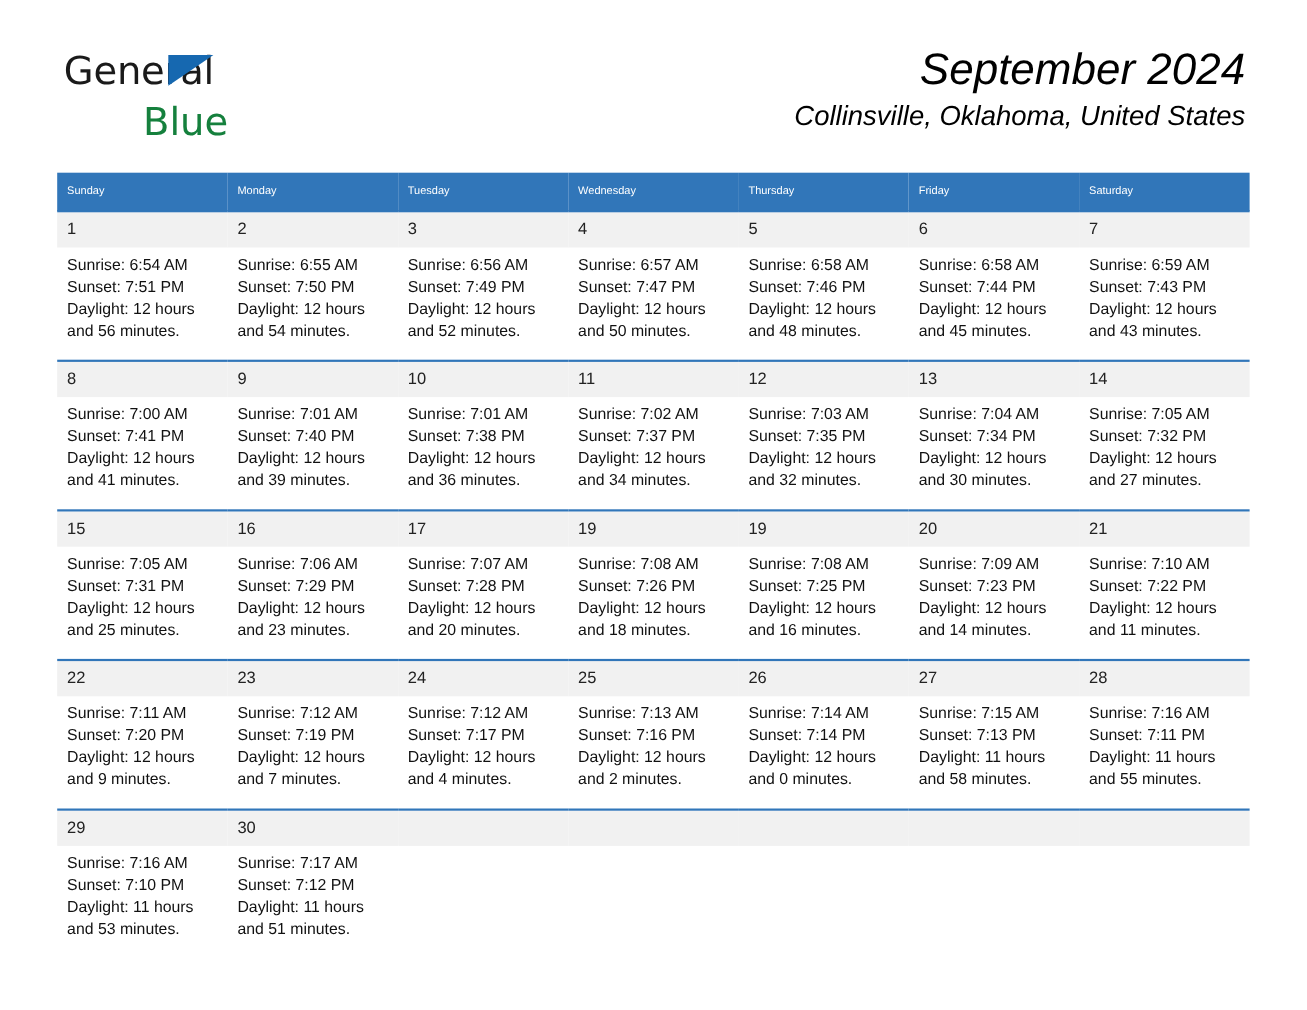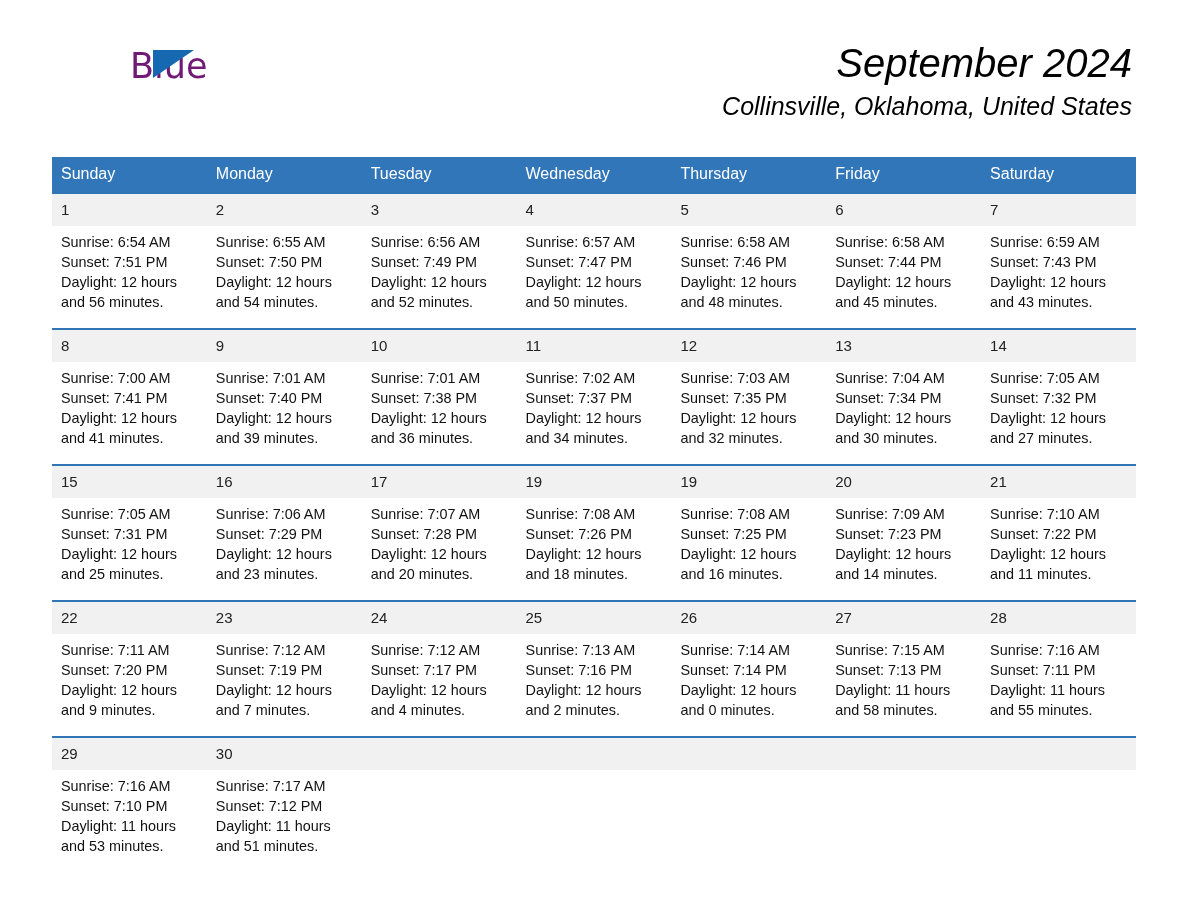--- a/index.html
+++ b/index.html
@@ -50,24 +50,24 @@
     position: absolute;
     left: 95px;
     top: 2px;
     width: 0;
     height: 0;
     border-left: 41px solid #1668b0;
     border-bottom: 28px solid transparent;
   }
   .logo-row2 {
     display: block;
-    margin-top: 1px;
+    margin-top: 12px;
     margin-left: 72px;
     font-size: 35px;
-    color: #701a75;
+    color: #15803d;
     font-family: "DejaVu Sans", sans-serif;
     font-weight: 400;
   }
   .title-block {
     text-align: right;
     padding-right: 4px;
     font-style: italic;
   }
   .month-title {
     font-size: 40px;
@@ -93,21 +93,21 @@
     width: 1084px;
   }
   table.cal {
     width: 1084px;
     border-collapse: collapse;
     table-layout: fixed;
   }
   table.cal th {
     background: #3176b9;
     color: #ffffff;
-    font-size: 16px;
+    font-size: 10px;
     font-weight: 400;
     text-align: left;
     padding: 8px 0 9px 9px;
     line-height: 1.1;
     height: 17px;
   }
   td.daycell {
     vertical-align: top;
     padding: 0;
     border-top: 2px solid #3176b9;
@@ -142,20 +142,21 @@
     white-space: normal;
   }
 </style>
 </head>
 <body>
 
 <div class="page">
 
   <div class="header">
     <div class="logo">
+      <span class="logo-row1">General</span>
       <span class="logo-tri"></span>
       <span class="logo-row2">Blue</span>
     </div>
     <div class="title-block">
       <div class="month-title">September 2024</div>
       <div class="location-title">Collinsville, Oklahoma, United States</div>
     </div>
   </div>
 
   <div class="calendar">

